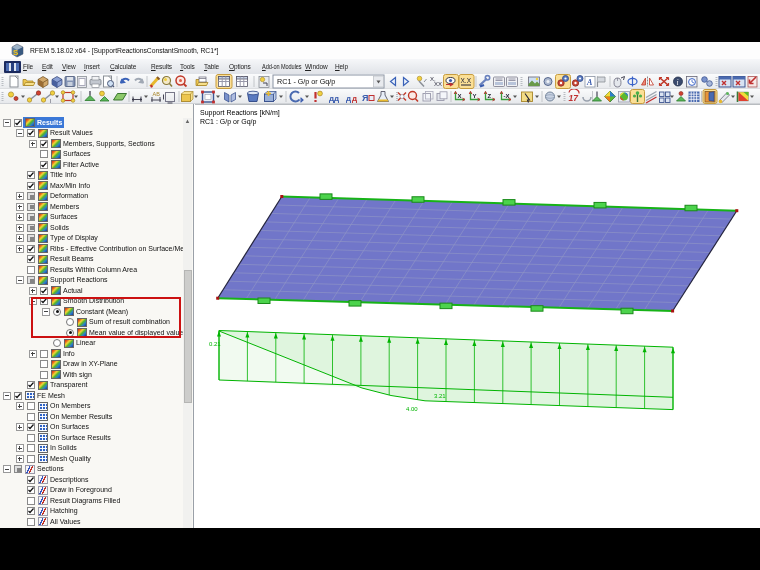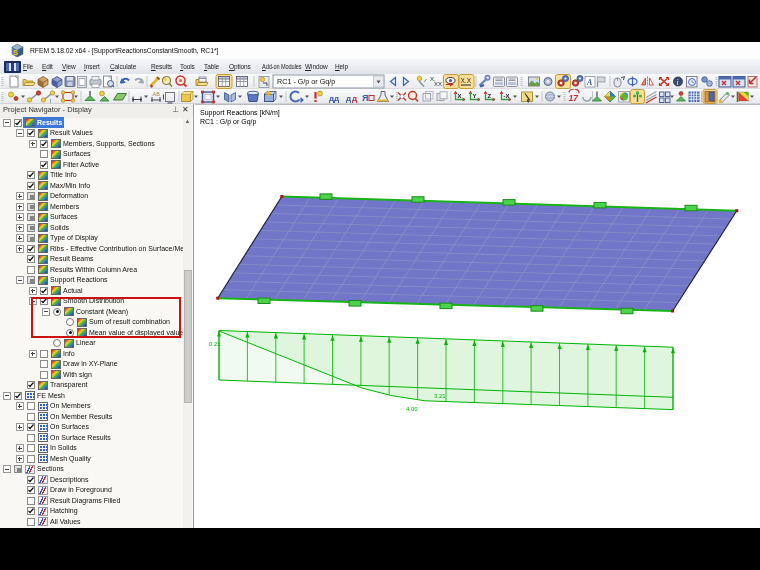--- a/index.html
+++ b/index.html
@@ -335,21 +335,20 @@
         <circle cx="727.5" cy="4.5" r="1.5" fill="#5cb85c"></circle>
         <path d="M731 6.5 L735 6.5 L733 9 Z" fill="#555"></path>
         <path d="M737.5 2.5 L737.5 13" stroke="#3a7a3a" stroke-width="1.6"></path>
         <path d="M738.5 3 L748.5 3 L748.5 12 L738.5 12 Z" fill="#f2dc3a" stroke="#888" stroke-width="0.5"></path>
         <path d="M738.5 3 L748.5 12 L738.5 12 Z" fill="#e04030"></path>
         <path d="M743.5 3 L748.5 3 L748.5 7.5 Z" fill="#5cb830"></path>
         <path d="M750 6.5 L754 6.5 L752 9 Z" fill="#555"></path>
       </svg>
     </div>
 <div id="panel" class="abs">
-      <div id="phead">Project Navigator - Display<span class="abs" style="left:172px;top:1px;font-size:8px;color:#555">⊥</span><span class="abs" style="left:182px;top:1px;font-size:8px;color:#333">✕</span></div>
       <div class="row" style="left:0;top:13.5px;width:193px">
         <span class="exp" style="left:2.5px">
           <i></i>
         </span>
         <span class="cb c" style="left:14px">
           <svg width="8" height="8" style="position:absolute;left:-1px;top:-1px">
             <path d="M1.5 4 L3 5.5 L6.5 1.5" stroke="#111" stroke-width="1.2" fill="none"></path>
           </svg>
         </span>
         <span class="ti" style="left:24.5px"></span>

